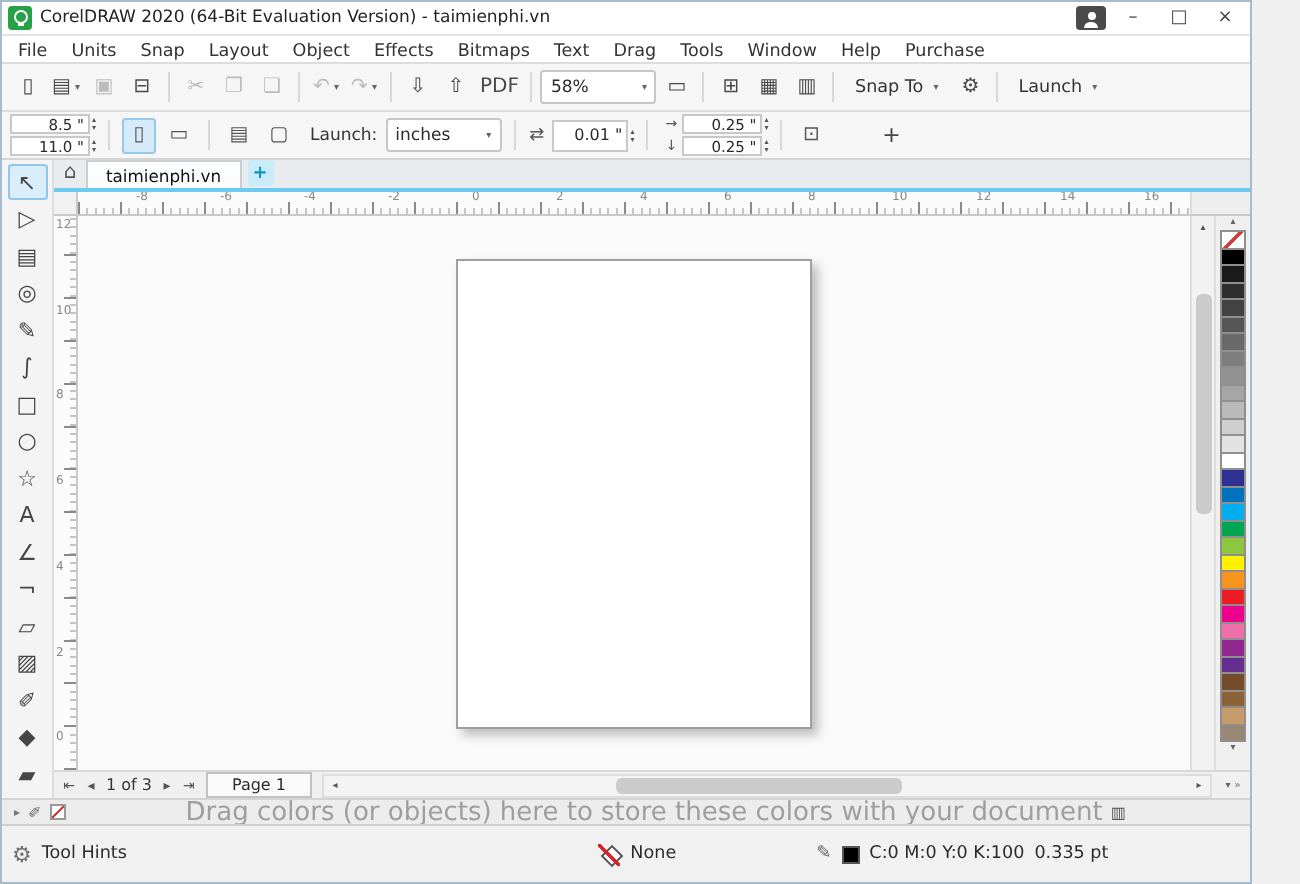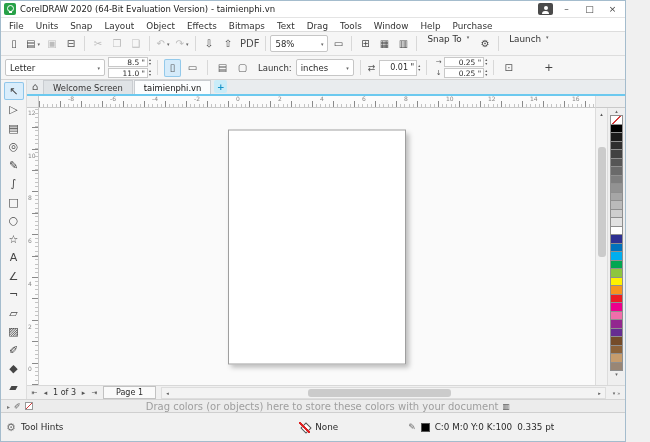--- a/index.html
+++ b/index.html
@@ -20,21 +20,21 @@
 
 .menubar{height:14px;background:#fff;display:flex;align-items:flex-end;padding-left:2px;border-bottom:1px solid #ddd}
 .menu-item{padding:0 6px;font-size:8.8px;color:#333}
 
 .toolbar{height:24px;background:#f6f6f6;border-bottom:1px solid #ddd;display:flex;align-items:center;padding:0 4px;gap:1px}
 .tbtn{height:20px;min-width:18px;display:flex;align-items:center;justify-content:center;font-size:10px;color:#4a4a4a;border-radius:2px;padding:0 2px}
 .tbtn.dis{color:#bcbcbc}
 .arr{font-size:5px;margin-left:2px;color:#666}
 .tsep{width:1px;height:15px;background:#d8d8d8;margin:0 3px;flex:none}
 .combo{width:58px;height:17px;background:#fff;border:1px solid #c6c6c6;border-radius:2px;display:flex;align-items:center;justify-content:space-between;padding:0 4px;font-size:8.5px}
-.dropbtn{height:20px;display:flex;gap:3px;padding:0 6px;font-size:8.8px;border-radius:2px;color:#333}
+.dropbtn{height:20px;display:flex;align-items:center;gap:3px;padding:0 6px;font-size:8.8px;border-radius:2px;color:#333}
 
 .propbar{height:24px;background:#f6f6f6;border-bottom:1px solid #d5d5d5;display:flex;align-items:center;padding:0 4px;gap:3px}
 .pcombo{height:17px;background:#fff;border:1px solid #c6c6c6;border-radius:2px;display:flex;align-items:center;justify-content:space-between;padding:0 4px;font-size:8.5px}
 .pcombo.wide{width:100px}
 .pcombo.units{width:58px}
 .stack{display:flex;flex-direction:column;gap:1px}
 .nfrow{display:flex;align-items:center}
 .nf{background:#fff;border:1px solid #c8c8c8;height:10px;display:flex;align-items:center;justify-content:flex-end;padding:0 2px;font-size:7.5px;width:40px}
 .nfrow.tall .nf{height:16px;font-size:8px;width:38px}
 .spin{display:flex;flex-direction:column;justify-content:center;margin-left:1px}
@@ -89,21 +89,21 @@
 .hscroll{flex:1;height:12px;margin:0 2px;background:#f3f3f3;border:1px solid #ddd;display:flex;align-items:center}
 .htrack{flex:1;height:100%;position:relative}
 .hthumb{position:absolute;top:1px;bottom:1px;left:32%;width:34%;background:#cbcbcb;border-radius:3px}
 .palbottom{width:17px;display:flex;justify-content:center;gap:2px;font-size:5px;color:#666}
 
 .hintbar{height:13px;background:#ececec;border-top:1px solid #d4d4d4;display:flex;align-items:center;padding:0 6px;gap:4px}
 .flyarrow{font-size:6px;color:#777}
 .eyedrop{font-size:8px;color:#666}
 .noneswatch{width:8px;height:8px;border:1px solid #999;background:linear-gradient(135deg,#fff 43%,#d43a3a 43% 57%,#fff 57%)}
 .hint-center{flex:1;display:flex;align-items:center;justify-content:center;gap:4px}
-.hint-text{font-size:10px;color:#9e9e9e}
+.hint-text{font-size:13px;color:#9e9e9e}
 .hint-ico{font-size:8px;color:#555}
 
 .statusbar{flex:1;background:#f1f1f1;border-top:1px solid #cfcfcf;display:flex;align-items:center;padding:0 5px;gap:5px;font-size:8.8px}
 .gear{font-size:11px;color:#707070}
 .sbspacer{flex:2.6}.sbgap{width:60px}.sbspacer2{flex:0.7}
 .fillicon{position:relative;width:11px;height:11px;flex:none}
 .fillicon::before{content:"";position:absolute;left:2.5px;top:2.5px;width:6px;height:6px;border:1px solid #555;transform:rotate(45deg);background:#fff}
 .fillicon::after{content:"";position:absolute;inset:0;background:linear-gradient(45deg,transparent 44%,#d22 44% 56%,transparent 56%)}
 .penicon{font-size:9px;color:#666}
 .blackswatch{width:9px;height:9px;background:#000;border:1px solid #555;flex:none}
@@ -211,24 +211,20 @@
         <span class="g">⚙</span>
       </span>
       <span class="tsep"></span>
       <span class="dropbtn">
         <span>Launch</span>
         <span class="arr">▾</span>
       </span>
     </div>
 
   <div class="propbar">
-    <div class="pcombo wide">
-      <span>Letter</span>
-      <span class="arr">▾</span>
-    </div>
     <div class="stack">
       <div class="nfrow">
         <span class="nf">8.5 "</span>
         <span class="spin">
             <i>▴</i>
             <i>▾</i>
           </span>
       </div>
       <div class="nfrow">
         <span class="nf">11.0 "</span>
@@ -299,21 +295,20 @@
         <div class="tool">▱</div>
         <div class="tool">▨</div>
         <div class="tool">✐</div>
         <div class="tool">◆</div>
         <div class="tool">▰</div>
       </div>
     <div class="right-col">
 
       <div class="tabrow">
         <span class="homebtn">⌂</span>
-        <span class="dtab">Welcome Screen</span>
         <span class="dtab active">taimienphi.vn</span>
         <span class="newtab">+</span>
       </div>
 
       <div class="rulerrow">
         <div class="rcorner"></div>
         <div class="hruler">
             <span class="hnum" style="left: 29px;">-8</span>
             <span class="hnum" style="left: 71px;">-6</span>
             <span class="hnum" style="left: 113px;">-4</span>

